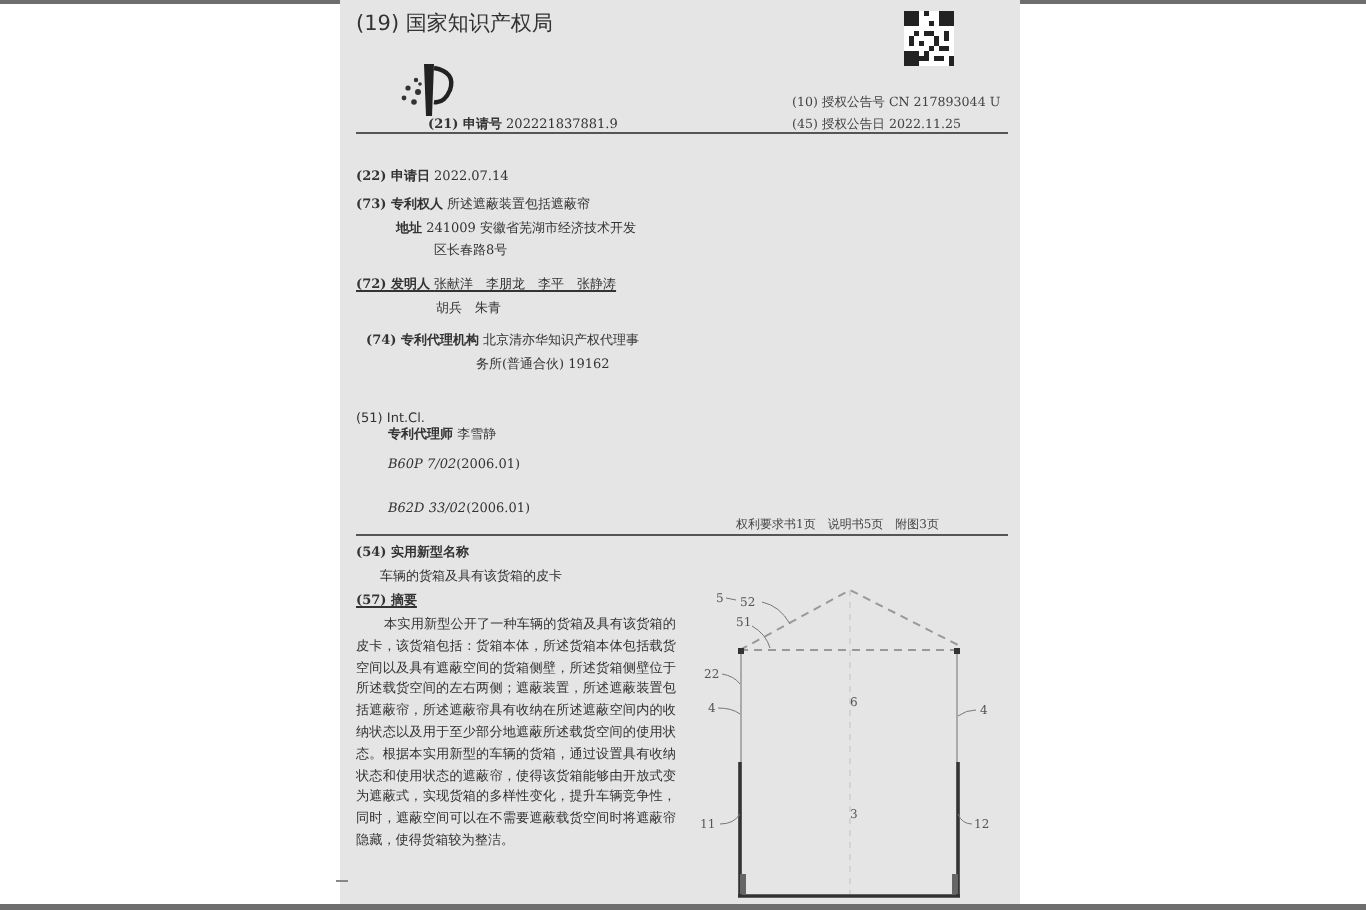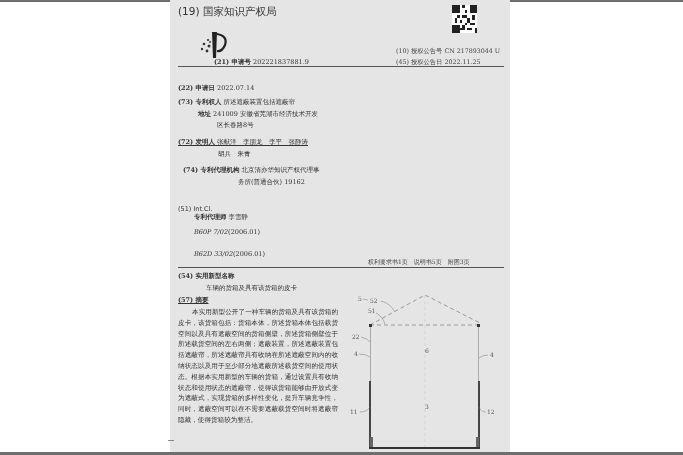--- a/index.html
+++ b/index.html
@@ -85,21 +85,21 @@
     <span>B62D 33/02</span><span style="font-style:normal">(2006.01)</span>
   </div>
   <div class="abs field" style="left:24px; top:228px; font-style:italic;text-align:right;">
     <span>B60P 7/02</span><span style="font-style:normal">(2006.01)</span>
   </div>
 
   <div class="abs small" style="left:198px; top:258px;">权利要求书1页　说明书5页　附图3页</div>
   <div class="rule" style="left:8px; top:267px; width:326px;"></div>
 
   <div class="abs field" style="left:8px; top:272px;"><b>(54) 实用新型名称</b></div>
-  <div class="abs field" style="left:36px; top:284px;">车辆的货箱及具有该货箱的皮卡</div>
+  <div class="abs field" style="left:20px; top:284px;">车辆的货箱及具有该货箱的皮卡</div>
   <div class="abs field" style="left:8px; top:296px;text-decoration:underline;"><b>(57) 摘要</b></div>
 
   <div class="abstract"><span class="indent"></span><span>本实用新型公开了一种车辆的货箱及具有该货箱的皮卡，该货箱包括：货箱本体，所述货箱本体包括载货空间以及具有遮蔽空间的货箱侧壁，所述货箱侧壁位于所述载货空间的左右两侧；遮蔽装置，所述遮蔽装置包括遮蔽帘，所述遮蔽帘具有收纳在所述遮蔽空间内的收纳状态以及用于至少部分地遮蔽所述载货空间的使用状态。根据本实用新型的车辆的货箱，通过设置具有收纳状态和使用状态的遮蔽帘，使得该货箱能够由开放式变为遮蔽式，实现货箱的多样性变化，提升车辆竞争性，同时，遮蔽空间可以在不需要遮蔽载货空间时将遮蔽帘隐藏，使得货箱较为整洁。</span></div>
 </div>
 
 <svg class="logo" viewBox="0 0 34 34">
   <path d="M16 4 L21 4 L20 30 L17 30 Z" fill="#222"></path>
   <path d="M21 6 Q32 8 29 17 Q26 24 21 23" fill="none" stroke="#222" stroke-width="2.2"></path>
   <circle cx="12" cy="12" r="1.1" fill="#333"></circle>
   <circle cx="8" cy="16" r="1.3" fill="#333"></circle>

